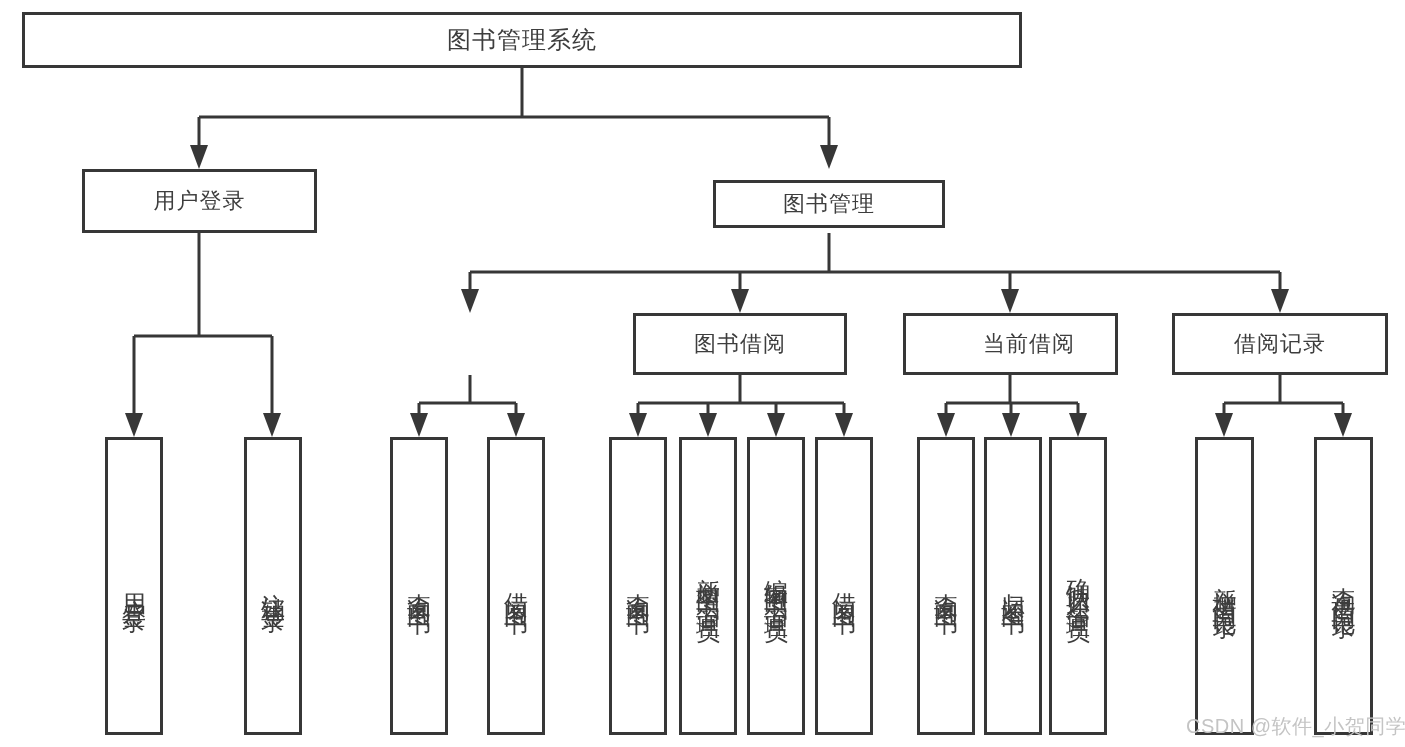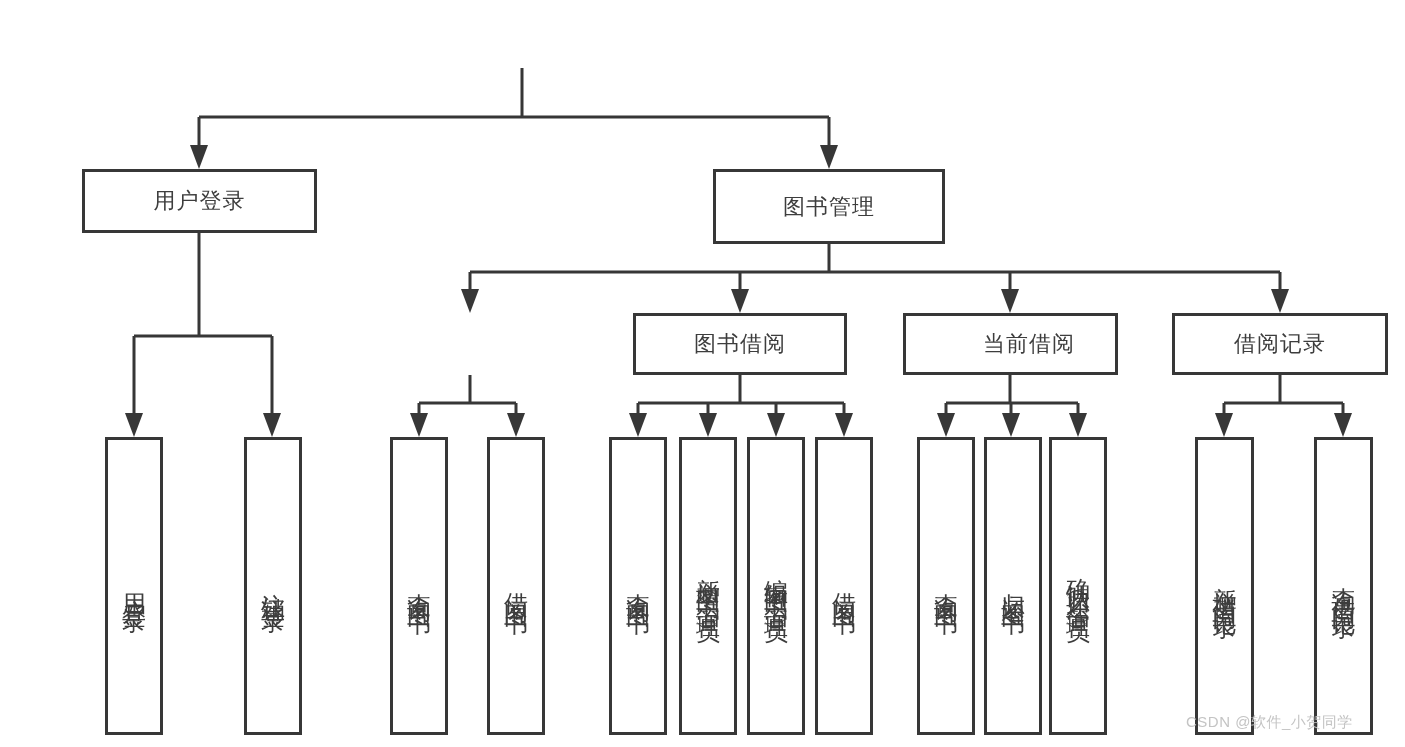--- a/index.html
+++ b/index.html
@@ -30,21 +30,21 @@
     writing-mode:vertical-rl;
     text-orientation:mixed;
     font-size:24px;
     letter-spacing:6px;
     line-height:50px;
     padding:2px 0;
   }
   .watermark{
     position:absolute;
     left:1186px;top:713px;
-    font-size:15px;
+    font-size:20px;
     color:#c4c4c4;
     letter-spacing:0.5px;
     white-space:nowrap;
     z-index:10;
   }
 </style>
 </head>
 <body>
 
 <div class="stage">
@@ -92,23 +92,24 @@
       <polygon points="1069,413 1087,413 1078,437"></polygon>
     </g>
 
     <g>
       <path d="M1280 375 V403 M1224 403 H1343 M1224 403 V416 M1343 403 V416"></path>
       <polygon points="1215,413 1233,413 1224,437"></polygon>
       <polygon points="1334,413 1352,413 1343,437"></polygon>
     </g>
   </svg>
 
+  <div class="node node-root" style="left:22px;top:12px;width:1000px;height:56px;">图书管理系统</div>
 
   <div class="node" style="left:82px;top:169px;width:235px;height:64px;">用户登录</div>
-  <div class="node" style="left:713px;top:169px;width:232px;height:75px;">图书管理</div>
+  <div class="node" style="left:713px;top:180px;width:232px;height:48px;">图书管理</div>
 
   <div class="node" style="left:633px;top:313px;width:214px;height:62px;">图书借阅</div>
   <div class="node" style="left:903px;top:313px;width:215px;height:62px;padding-left:37px;">当前借阅</div>
   <div class="node" style="left:1172px;top:313px;width:216px;height:62px;font-family:Liberation Mono, monospace;">借阅记录</div>
 
   <div class="node node-v" style="left:105px;top:437px;width:58px;height:298px;">用户登录</div>
   <div class="node node-v" style="left:244px;top:437px;width:58px;height:298px;">注销登录</div>
 
   <div class="node node-v" style="left:390px;top:437px;width:58px;height:298px;">查询图书</div>
   <div class="node node-v" style="left:487px;top:437px;width:58px;height:298px;">借阅图书</div>

